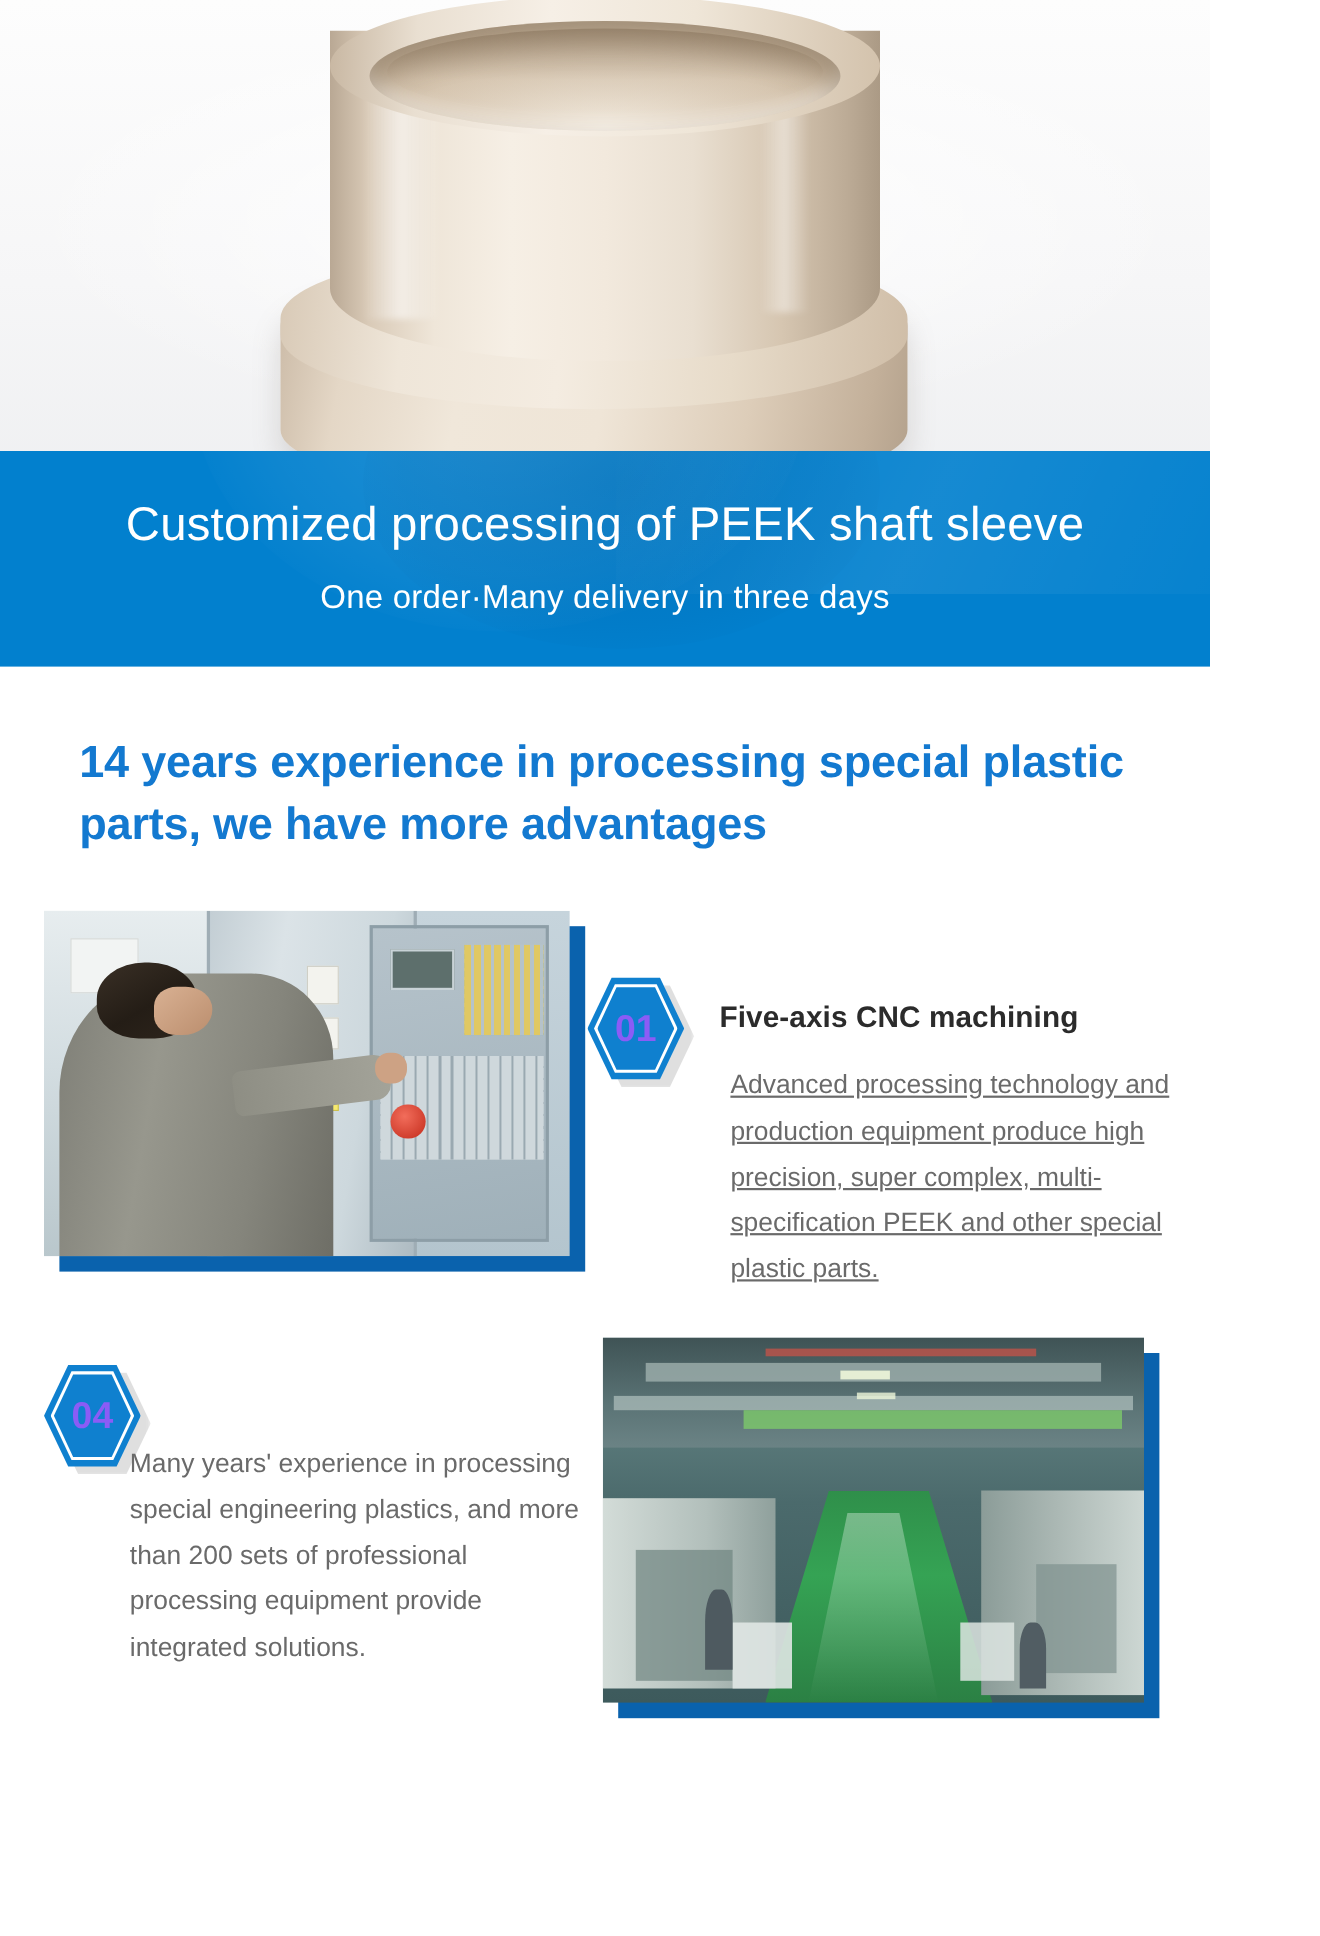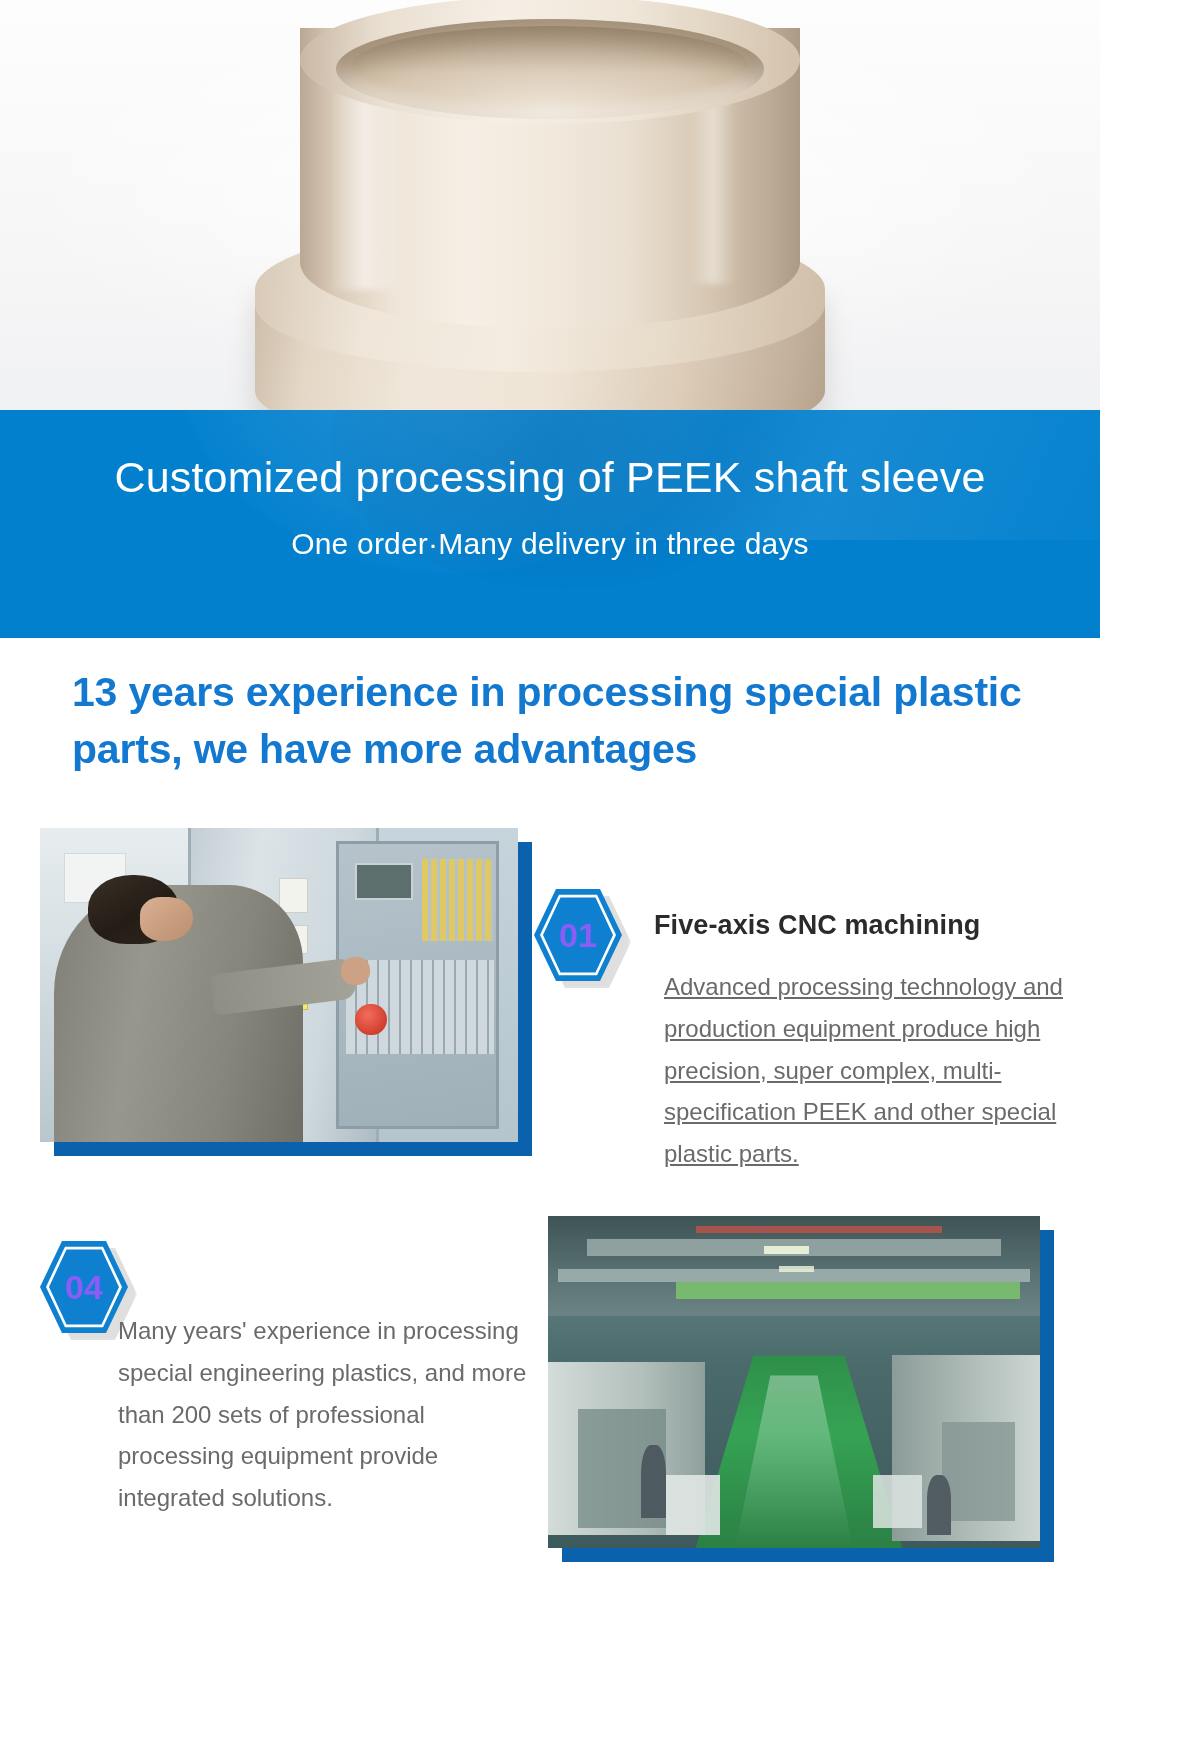--- a/index.html
+++ b/index.html
@@ -74,21 +74,21 @@
   }
   .hero-shadow{
     position:absolute; left:240px; top:392px; width:610px; height:86px;
     border-radius:50%;
     background: radial-gradient(ellipse at 50% 50%, rgba(120,112,104,.30) 0%, rgba(140,134,128,.10) 58%, rgba(255,255,255,0) 78%);
     filter: blur(5px);
   }
 
   
   .banner{
-    position:absolute; left:0; top:410px; width:1100px; height:228px;
+    position:absolute; left:0; top:410px; width:1100px; height:196px;
     background:#0280ce; overflow:hidden;
   }
   .banner-glow1{
     position:absolute; left:175px; top:-276px; width:560px; height:440px;
     border-radius:50%;
     background: radial-gradient(ellipse at 50% 50%, rgba(255,255,255,.14) 0%, rgba(255,255,255,.05) 55%, rgba(255,255,255,0) 75%);
   }
   .banner-glow2{
     position:absolute; left:330px; top:-120px; width:470px; height:300px;
     border-radius:50%;
@@ -265,21 +265,21 @@
   <div class="banner">
     <div class="banner-glow1"></div>
     <div class="banner-glow2"></div>
     <div class="banner-glow3"></div>
     <div class="banner-inner">
       <div class="banner-title">Customized processing of PEEK shaft sleeve</div>
       <div class="banner-sub">One order·Many delivery in three days</div>
     </div>
   </div>
 
-  <div class="headline">13 years experience in processing special plastic parts, we have more advantages</div>
+  <div class="headline">14 years experience in processing special plastic parts, we have more advantages</div>
 
   <div class="photo-frame f1">
     <div class="accent"></div>
     <div class="photo">
       <div class="cnc">
         <div class="wall"></div>
         <div class="paper"></div>
         <div class="cabinet"></div>
         <div class="labelY"></div>
         <div class="sticker1"></div>

